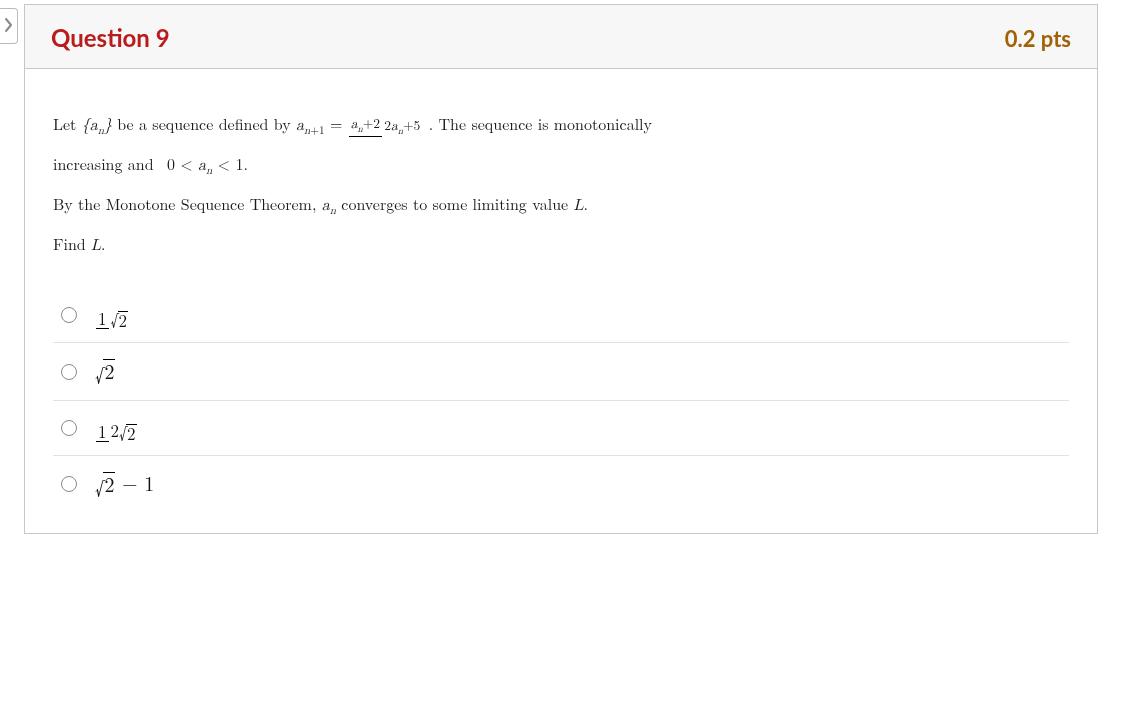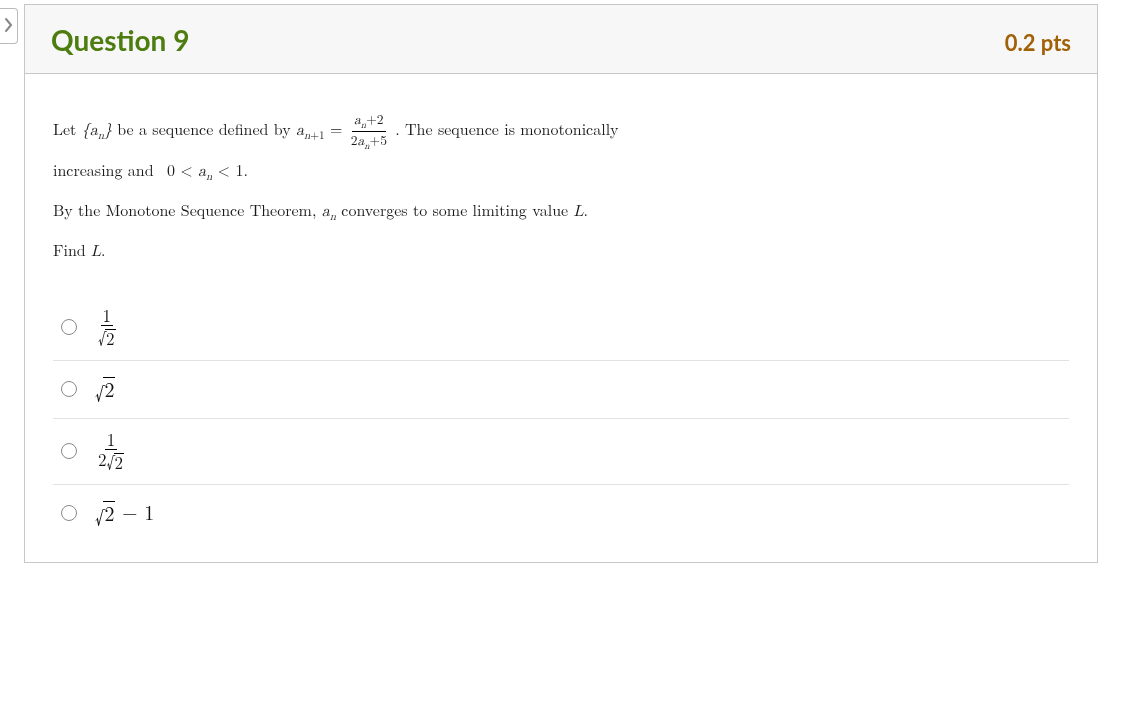--- a/index.html
+++ b/index.html
@@ -44,23 +44,23 @@
     }
     .question-header {
       padding: 18px 26px 16px 26px;
       border-bottom: 1px solid #c7c7c7;
       background: #f7f7f7;
       display: flex;
       justify-content: space-between;
       align-items: baseline;
     }
     .question-title {
-      font-size: 28px;
+      font-size: 24px;
       font-weight: 700;
-      color: #4d7c0f;
+      color: #b91c1c;
     }
     .question-points {
       font-size: 22px;
       font-weight: 700;
       color: #a16207;
     }
     .question-body {
       padding: 36px 28px 20px 28px;
     }
     .problem-text {
@@ -94,21 +94,20 @@
       font-family: "Latin Modern Roman", "CMU Serif", Georgia, serif;
       font-size: 20px;
       color: #111;
     }
     .math {
       font-family: "Latin Modern Math", "CMU Serif", Georgia, serif;
       font-style: italic;
     }
     .frac {
       display: inline-flex;
-      flex-direction: column;
       align-items: center;
       vertical-align: middle;
       line-height: 1;
       font-size: 0.85em;
       position: relative;
       margin: 0 1px;
     }
     .frac .num {
       border-bottom: 1px solid #000;
       padding: 0 2px 1px 2px;

